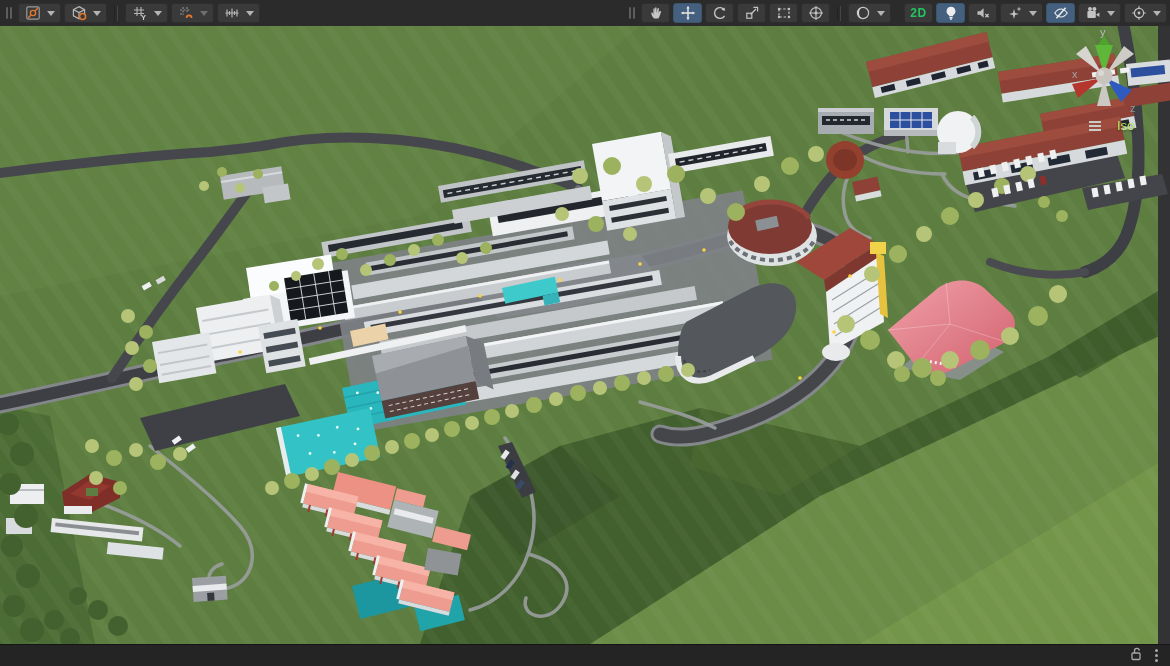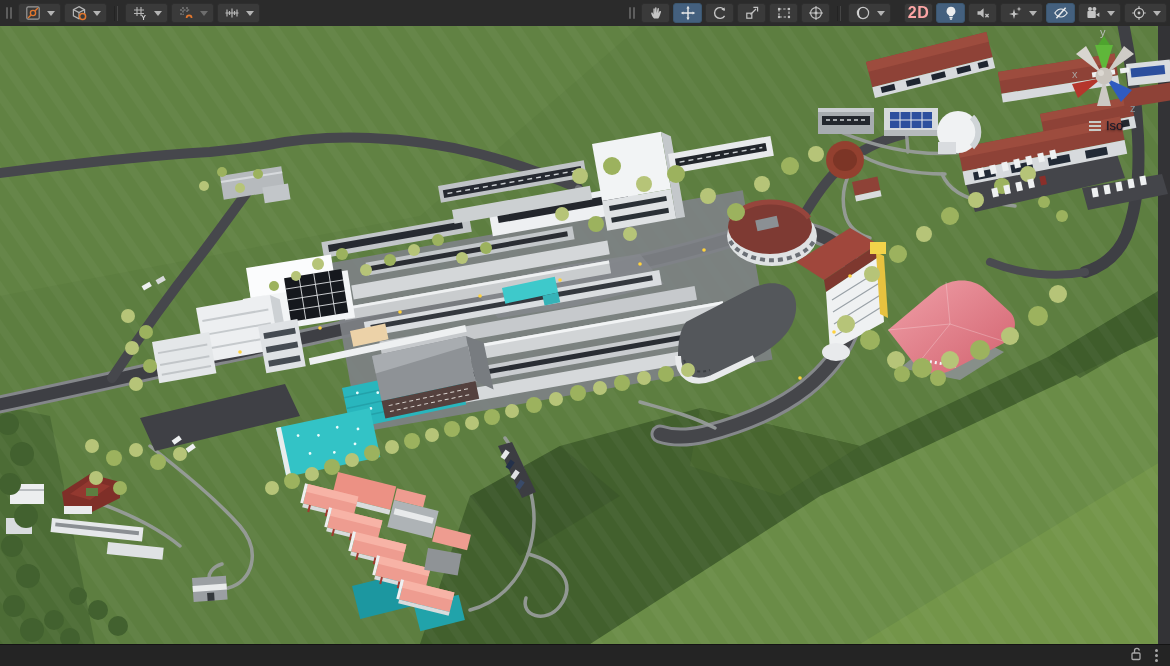--- a/index.html
+++ b/index.html
@@ -17,27 +17,27 @@
           padding:0;cursor:default;}
   .tb-btn.single{width:29px;}
   .tb-btn.combo{width:43px;}
   .tb-btn.active{background:#44607e;border-color:#3a566f;}
   .tb-btn .icon{width:17px;height:17px;display:flex;align-items:center;justify-content:center;}
   .tb-btn .icon svg{display:block;}
   .caret{width:0;height:0;border-left:4px solid transparent;border-right:4px solid transparent;
          border-top:5px solid #b4b4b4;margin-left:5px;}
   .caret.dim{border-top-color:#6e6e6e;}
   .tb-sep{width:2px;height:15px;border-left:1px solid #232323;border-right:1px solid #454545;margin:0 4px;}
-  .btn-2d{color:#fca5a5;font-size:16px;font-weight:bold;letter-spacing:.5px;}
+  .btn-2d{color:#22c55e;font-size:12px;font-weight:bold;letter-spacing:.5px;}
   
   .scene{position:absolute;top:26px;left:0;width:1170px;height:618px;background:#5d7e40;overflow:hidden;}
   .scene > svg.world{position:absolute;top:0;left:0;}
   .gizmo{position:absolute;left:1060px;top:2px;width:92px;height:92px;}
-  .iso-toggle{position:absolute;left:1089px;top:92px;display:flex;align-items:center;gap:5px;
-              color:#0f172a;font-size:13px;text-shadow:0 1px 2px rgba(0,0,0,.5);cursor:default;}
+  .iso-toggle{position:absolute;left:1089px;top:92px;display:flex;align-items:center;gap:16px;
+              color:#bef264;font-size:13px;text-shadow:0 1px 2px rgba(0,0,0,.5);cursor:default;}
   .iso-burger{display:flex;flex-direction:column;gap:2px;}
   .iso-burger i{display:block;width:12px;height:2px;background:#c8cbc8;}
   
   .bottombar{position:absolute;left:0;bottom:0;width:1170px;height:22px;background:#242424;
              border-top:1px solid #141414;display:flex;align-items:center;justify-content:flex-end;
              gap:10px;padding-right:10px;box-sizing:border-box;}
   .kebab{display:flex;flex-direction:column;gap:2px;padding:2px;}
   .kebab i{width:3px;height:3px;border-radius:50%;background:#a8a8a8;display:block;}
 </style>
 </head>

